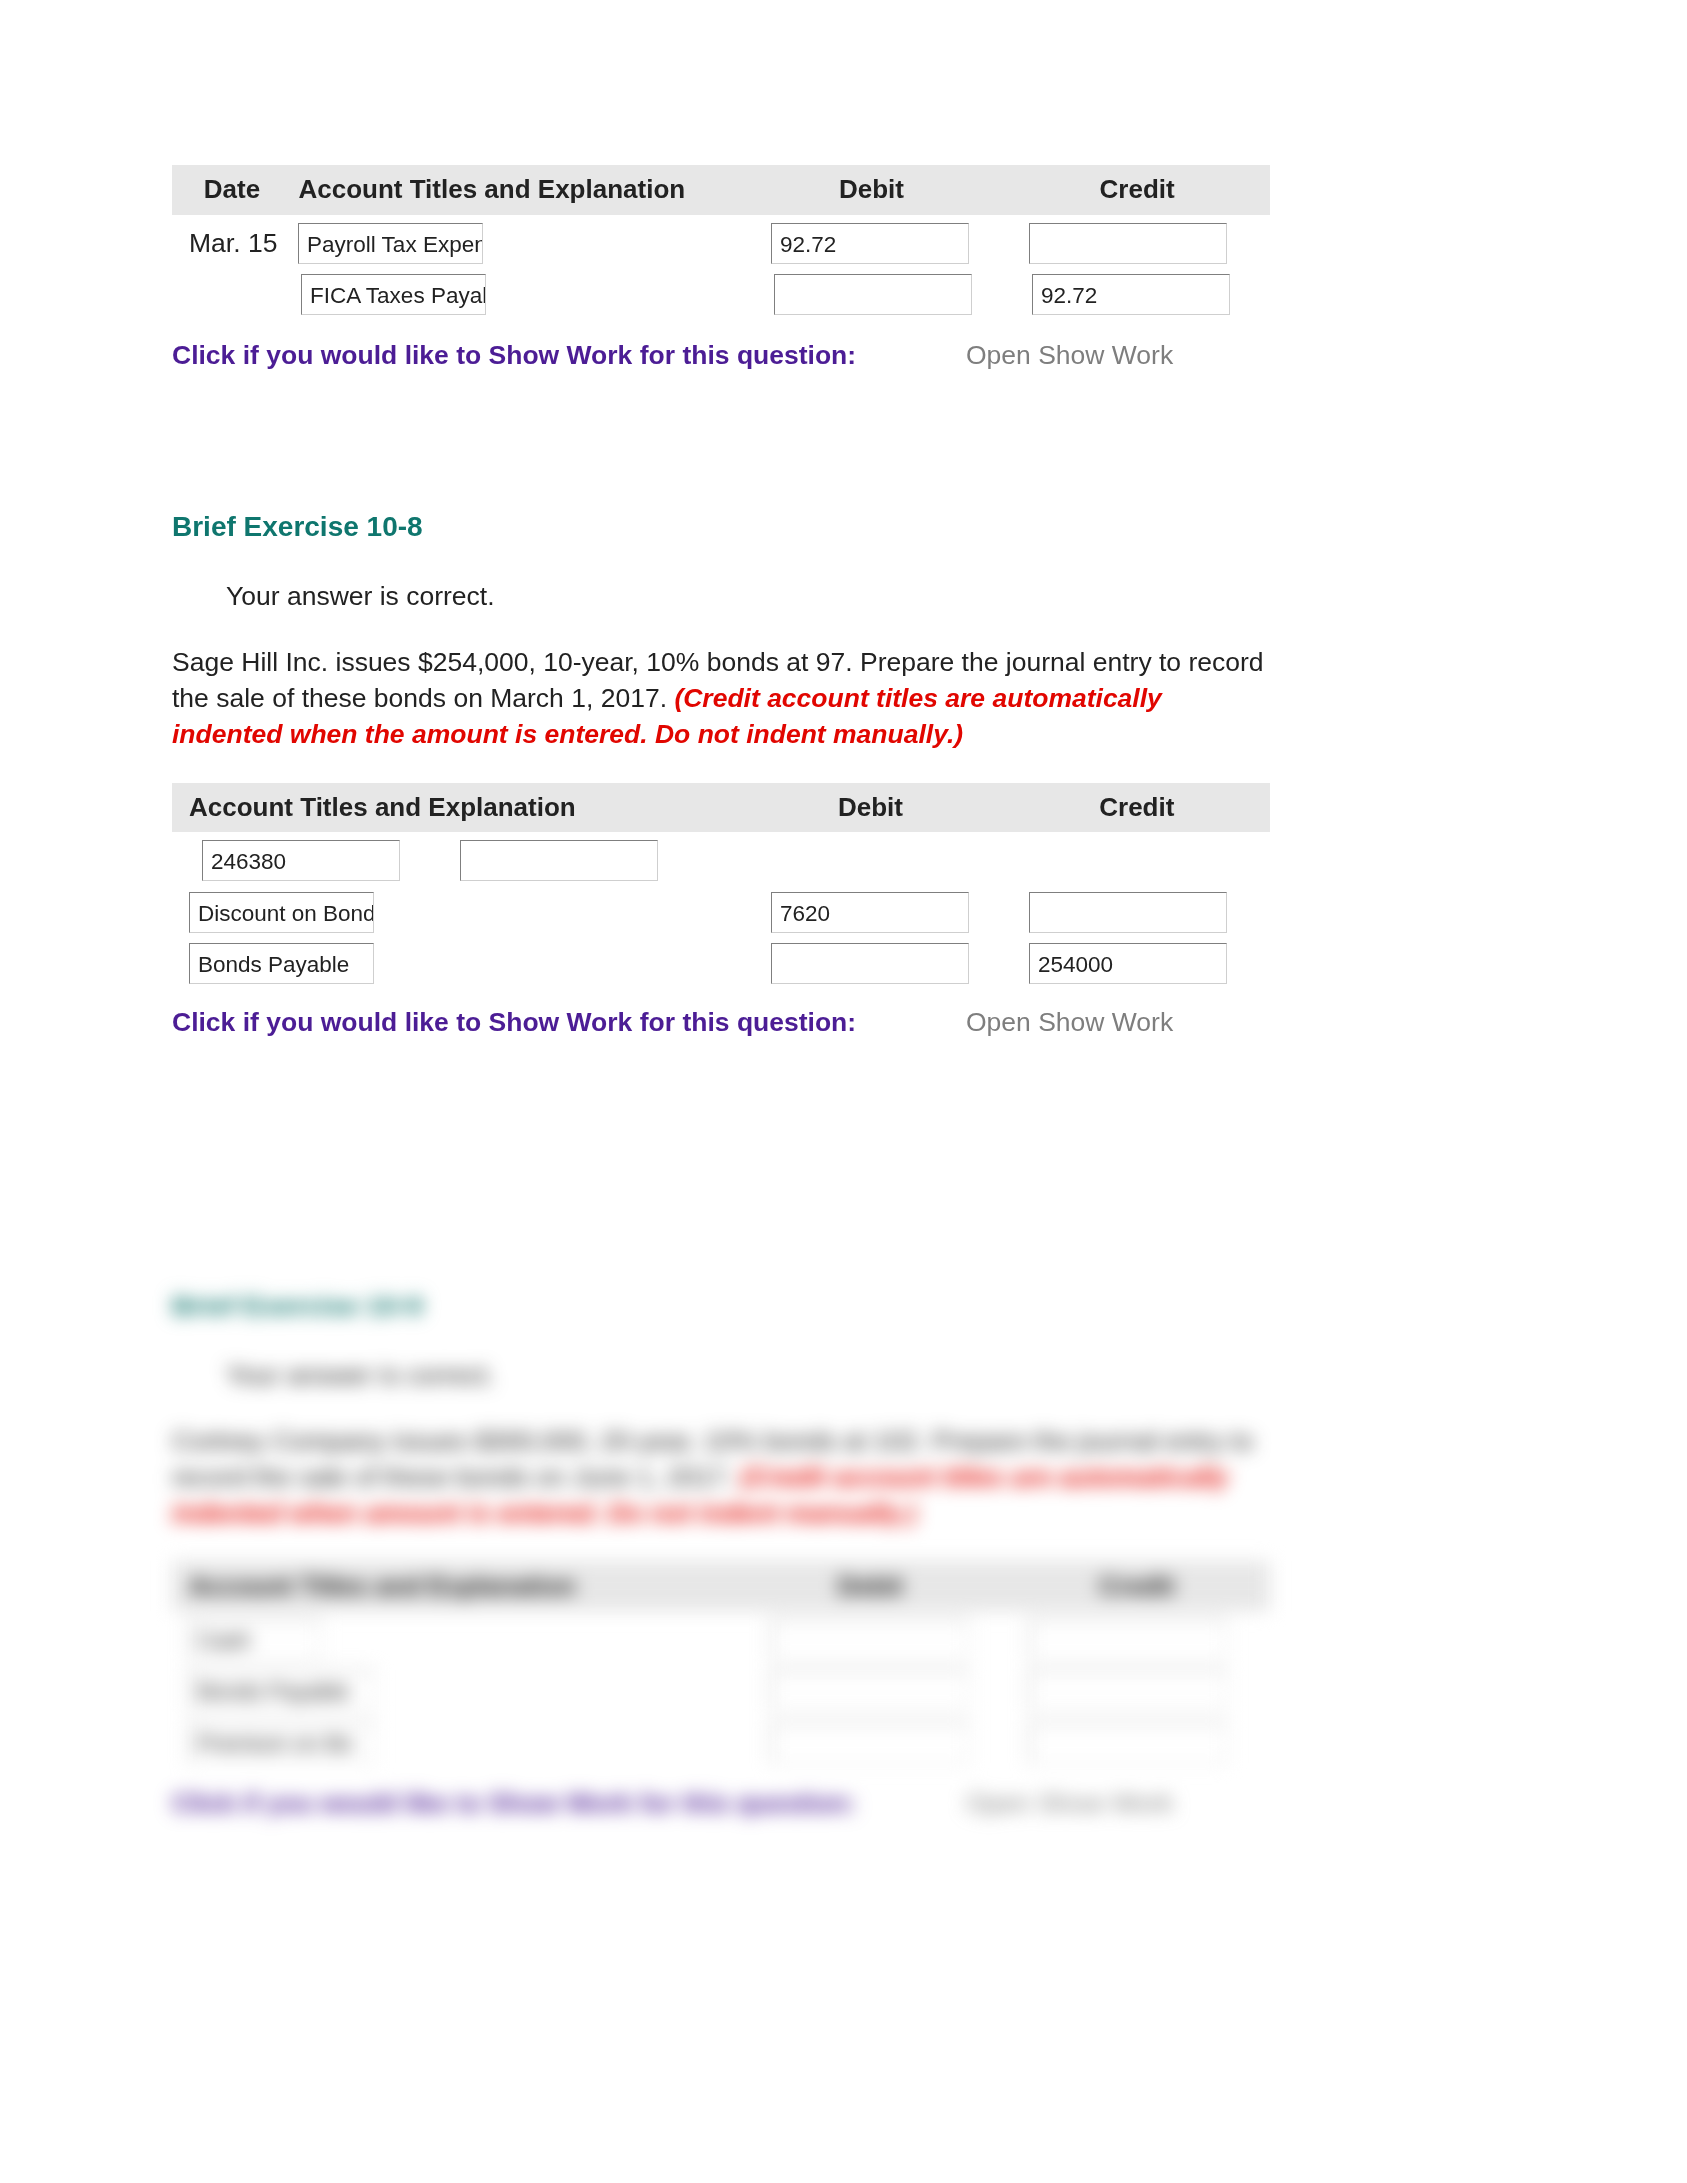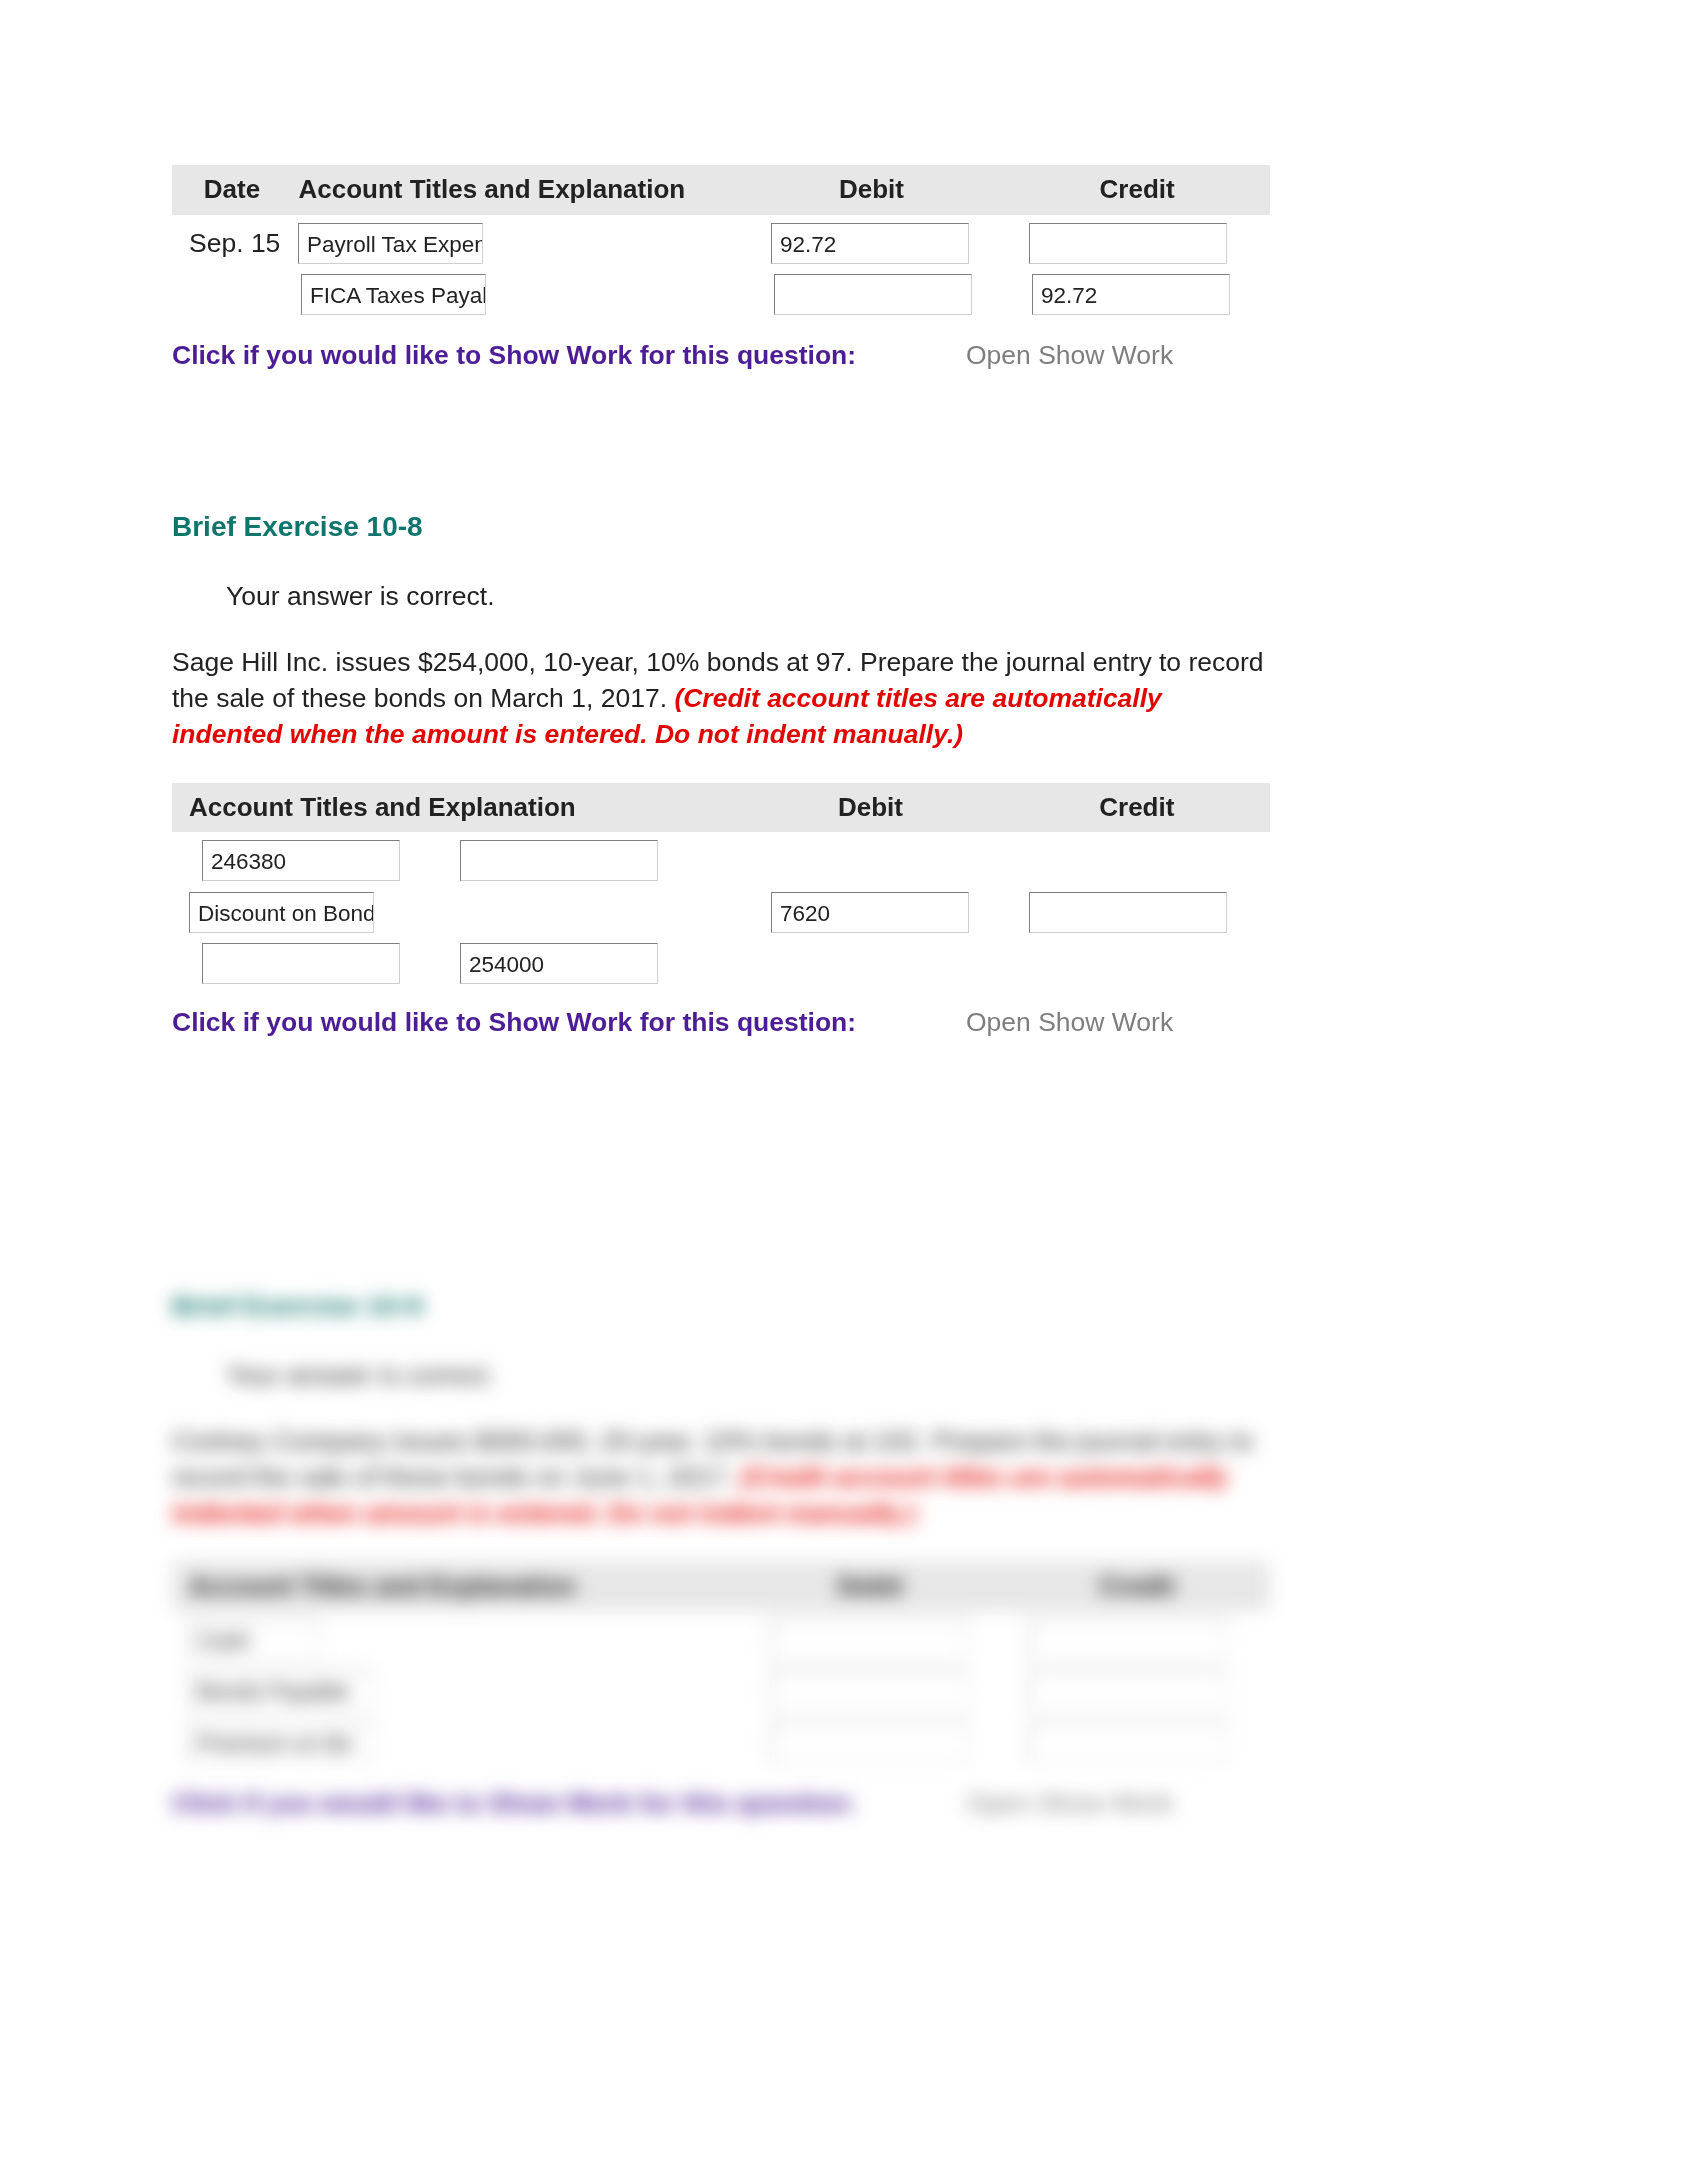--- a/index.html
+++ b/index.html
@@ -141,21 +141,21 @@
 
   <div>
     <div class="header-row">
       <div class="cell" style="width:109px; text-align:center;">Date</div>
       <div class="cell" style="width:443px;">Account Titles and Explanation</div>
       <div class="cell" style="width:258px; text-align:center;">Debit</div>
       <div class="cell" style="width:258px; text-align:center;">Credit</div>
     </div>
 
     <div class="data-row">
-      <div class="label-date" style="width:109px;">Sep. 15</div>
+      <div class="label-date" style="width:109px;">Mar. 15</div>
       <div class="acct-col">
         <div class="input-box acct-input">Payroll Tax Expense</div>
       </div>
       <div class="num-col">
         <div class="input-box num-input">92.72</div>
       </div>
       <div class="num-col">
         <div class="input-box num-input"></div>
       </div>
     </div>
@@ -206,20 +206,23 @@
         <div class="input-box wide-acct">Discount on Bonds</div>
       </div>
       <div class="num-col">
             <div class="input-box num-input">7620</div>
           </div>
       <div class="num-col">
             <div class="input-box num-input"></div>
           </div>
     </div>
     <div class="data-row">
+      <div class="acct-col2">
+        <div class="input-box wide-acct">Bonds Payable</div>
+      </div>
       <div class="num-col">
             <div class="input-box num-input"></div>
           </div>
       <div class="num-col">
             <div class="input-box num-input">254000</div>
           </div>
     </div>
 
     <div class="sw-row-cutoff" style="height:36px;">
       <div class="sw-prompt">Click if you would like to Show Work for this question:</div>

